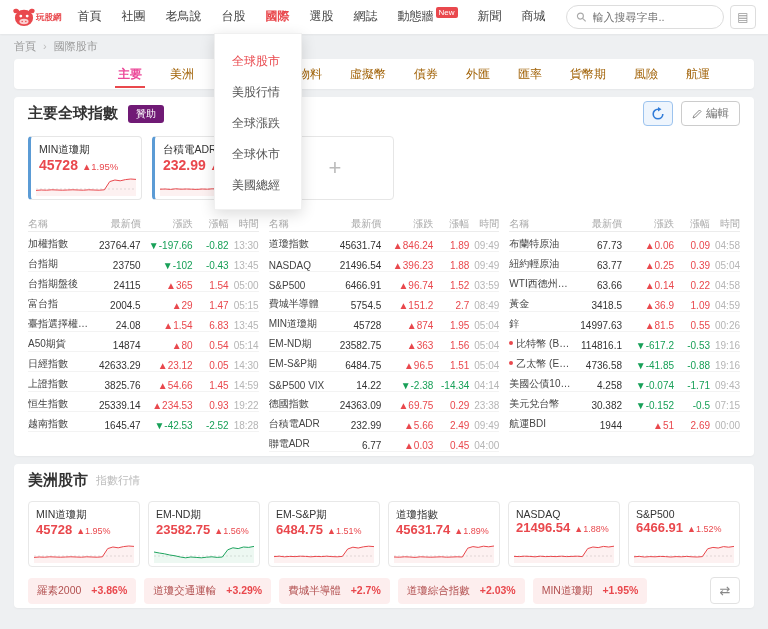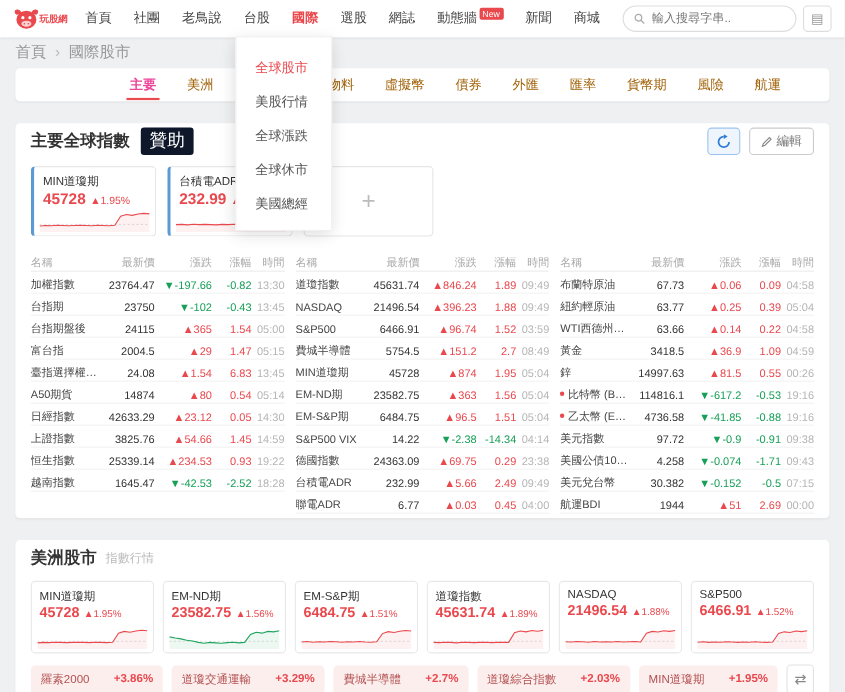--- a/index.html
+++ b/index.html
@@ -11,38 +11,38 @@
   .logo-text{font-size:8.5px;color:#e9484d;font-weight:bold;margin-top:1px;}
   .nav-items{display:flex;}
   .nav-item{font-size:12px;color:#444;padding:0 10px;line-height:34px;cursor:pointer;white-space:nowrap;}
   .nav-item.active{color:#e9484d;font-weight:bold;}
   .badge-new{background:#e9484d;color:#fff;font-size:8px;border-radius:2px;padding:1px 3px;margin-left:2px;position:relative;top:-5px;font-weight:normal;}
   .search-wrap{margin-left:auto;display:flex;align-items:center;gap:6px;}
   .search-box{border:1px solid #ddd;border-radius:13px;height:24px;width:158px;display:flex;align-items:center;padding:0 9px;gap:6px;background:#fff;}
   .search-box input{border:0;outline:0;font-size:11px;color:#666;width:100%;background:transparent;font-family:inherit;}
   .sq-btn{width:26px;height:24px;border:1px solid #ddd;border-radius:4px;background:#fff;color:#999;display:flex;align-items:center;justify-content:center;font-size:12px;cursor:pointer;}
   
-  .breadcrumb{font-size:14px;color:#999;padding:5px 14px 3px;}
+  .breadcrumb{font-size:11px;color:#999;padding:5px 14px 3px;}
   .breadcrumb .sep{margin:0 4px;color:#bbb;}
   .breadcrumb .bc-home{cursor:pointer;}
   
   .tabbar{margin:2px 14px 0;background:#fff;border-radius:4px;height:30px;display:flex;align-items:center;padding-left:90px;box-shadow:0 1px 2px rgba(0,0,0,.04);}
   .tab{font-size:12px;color:#a16207;padding:0 14px;line-height:28px;cursor:pointer;position:relative;white-space:nowrap;}
   .tab.active{color:#ec4899;font-weight:bold;}
   .tab.active:after{content:"";position:absolute;left:22%;right:22%;bottom:0;height:2px;background:#e9484d;}
   
   .dropdown{position:absolute;left:214px;top:33px;background:#fff;border:1px solid #f0f0f0;box-shadow:0 4px 14px rgba(0,0,0,.14);z-index:99;padding:12px 0 8px;min-width:88px;}
   .dd-item{font-size:12px;color:#555;padding:7px 17px;cursor:pointer;white-space:nowrap;}
   .dd-item.active{color:#e9484d;}
   
-  .panel{margin:20px 14px;background:#fff;border-radius:4px;padding:4px 14px;box-shadow:0 1px 2px rgba(0,0,0,.04);}
+  .panel{margin:8px 14px;background:#fff;border-radius:4px;padding:4px 14px;box-shadow:0 1px 2px rgba(0,0,0,.04);}
   .panel-head{display:flex;align-items:center;height:25px;}
   .panel-title{font-size:15px;font-weight:bold;color:#333;}
   .panel-sub{font-size:11px;color:#bbb;margin-left:8px;}
-  .sponsor{background:#0f172a;color:#fff;font-size:16px;padding:2px 8px;border-radius:3px;margin-left:10px;}
+  .sponsor{background:#701a75;color:#fff;font-size:10px;padding:2px 8px;border-radius:3px;margin-left:10px;}
   .head-actions{margin-left:auto;display:flex;gap:8px;}
   .refresh-btn{width:30px;height:25px;border:1px solid #9cc3ee;background:#eef5fd;border-radius:4px;display:flex;align-items:center;justify-content:center;cursor:pointer;}
   .edit-btn{height:25px;border:1px solid #ccc;background:#fff;color:#777;border-radius:4px;display:flex;align-items:center;justify-content:center;font-size:11.5px;padding:0 10px;gap:4px;cursor:pointer;}
   
   .watch-row{display:flex;gap:10px;margin-top:10px;}
   .wcard{width:114px;height:64px;border:1px solid #e6e6e6;border-left:3px solid #5b9bd5;border-radius:4px;padding:6px 8px 2px;position:relative;cursor:pointer;background:#fff;}
   .wcard .nm{font-size:10.5px;color:#333;white-space:nowrap;overflow:hidden;}
   .pl{display:flex;align-items:baseline;gap:4px;}
   .wcard .pr{font-size:14px;font-weight:bold;color:#e9484d;}
   .wcard .pc{font-size:9.5px;color:#e9484d;}
@@ -64,21 +64,21 @@
   .down{color:#18a058;}
   .dot{display:inline-block;width:4px;height:4px;border-radius:50%;background:#e9484d;margin-right:3px;vertical-align:2px;}
   
   .us-cards{display:flex;gap:8px;margin-top:8px;}
   .ucard{flex:1;height:66px;border:1px solid #e8e8e8;border-radius:4px;padding:6px 7px 2px;position:relative;cursor:pointer;background:#fff;}
   .ucard .nm{font-size:10.5px;color:#333;white-space:nowrap;overflow:hidden;}
   .ucard .pr{font-size:13px;font-weight:bold;color:#e9484d;}
   .ucard .pc{font-size:9px;color:#e9484d;}
   
   .chips{display:flex;gap:8px;margin-top:10px;align-items:center;}
-  .chip{background:#fdeeee;border-radius:4px;padding:6px 9px;font-size:10.5px;color:#b25050;display:flex;gap:22px;white-space:nowrap;cursor:pointer;}
+  .chip{background:#fdeeee;border-radius:4px;padding:6px 9px;font-size:10.5px;color:#b25050;display:flex;gap:10px;white-space:nowrap;cursor:pointer;}
   .chip b{color:#e9484d;}
   .swap-btn{margin-left:auto;width:30px;height:27px;border:1px solid #e2e2e2;border-radius:4px;background:#fff;color:#888;display:flex;align-items:center;justify-content:center;cursor:pointer;font-size:13px;}
 </style>
 </head>
 <body>
 
 <div class="navbar">
   <div class="logo">
     <svg width="24" height="20" viewBox="0 0 26 22">
       <path d="M3 7 C0 5 1 1 5 2 C7 2.5 8 4 8 6 Z" fill="#e9484d"></path>
@@ -409,27 +409,20 @@
           <div class="tc tc4">19:16</div>
         </div>
         <div class="trow">
           <div class="tc tc0"><span class="dot"></span>乙太幣 (ETH)</div>
           <div class="tc tc1">4736.58</div>
           <div class="tc tc2 down">▼-41.85</div>
           <div class="tc tc3 down">-0.88</div>
           <div class="tc tc4">19:16</div>
         </div>
         <div class="trow">
-          <div class="tc tc0">美元指數</div>
-          <div class="tc tc1">97.72</div>
-          <div class="tc tc2 down">▼-0.9</div>
-          <div class="tc tc3 down">-0.91</div>
-          <div class="tc tc4">09:38</div>
-        </div>
-        <div class="trow">
           <div class="tc tc0">美國公債10年期</div>
           <div class="tc tc1">4.258</div>
           <div class="tc tc2 down">▼-0.074</div>
           <div class="tc tc3 down">-1.71</div>
           <div class="tc tc4">09:43</div>
         </div>
         <div class="trow">
           <div class="tc tc0">美元兌台幣</div>
           <div class="tc tc1">30.382</div>
           <div class="tc tc2 down">▼-0.152</div>

